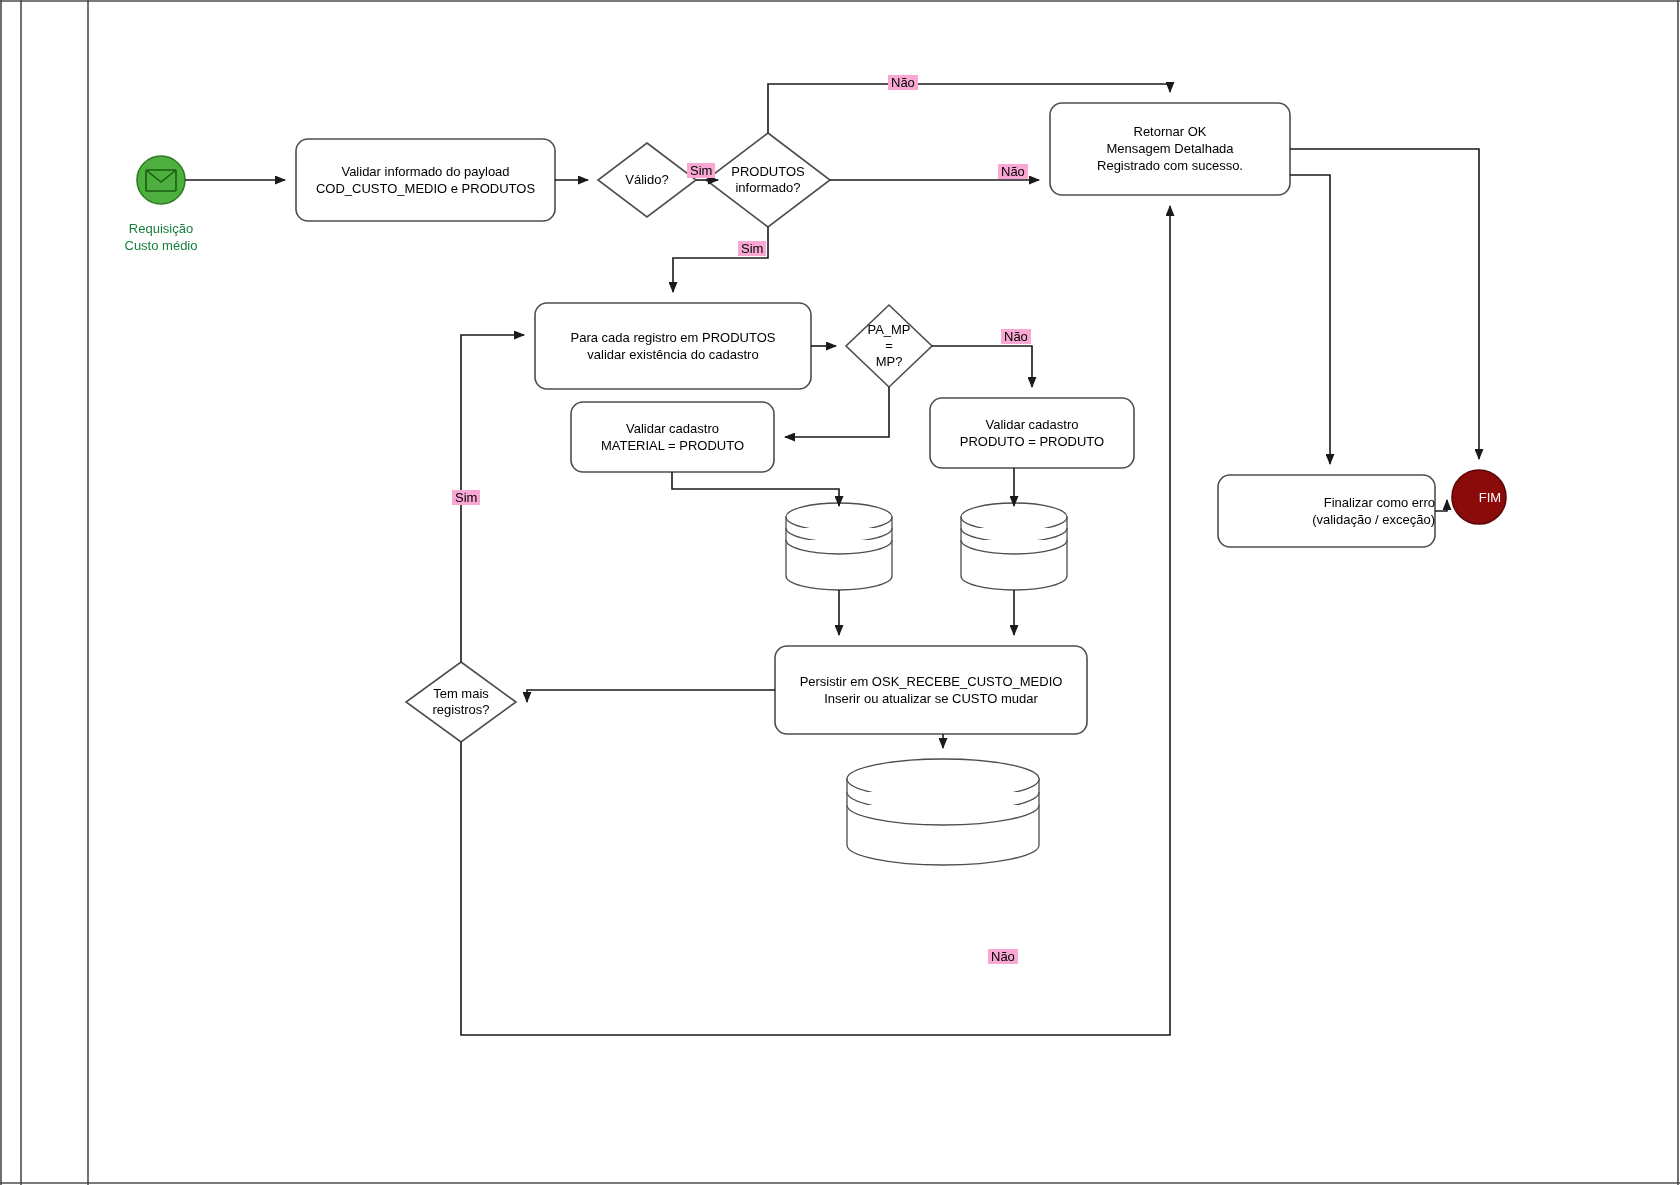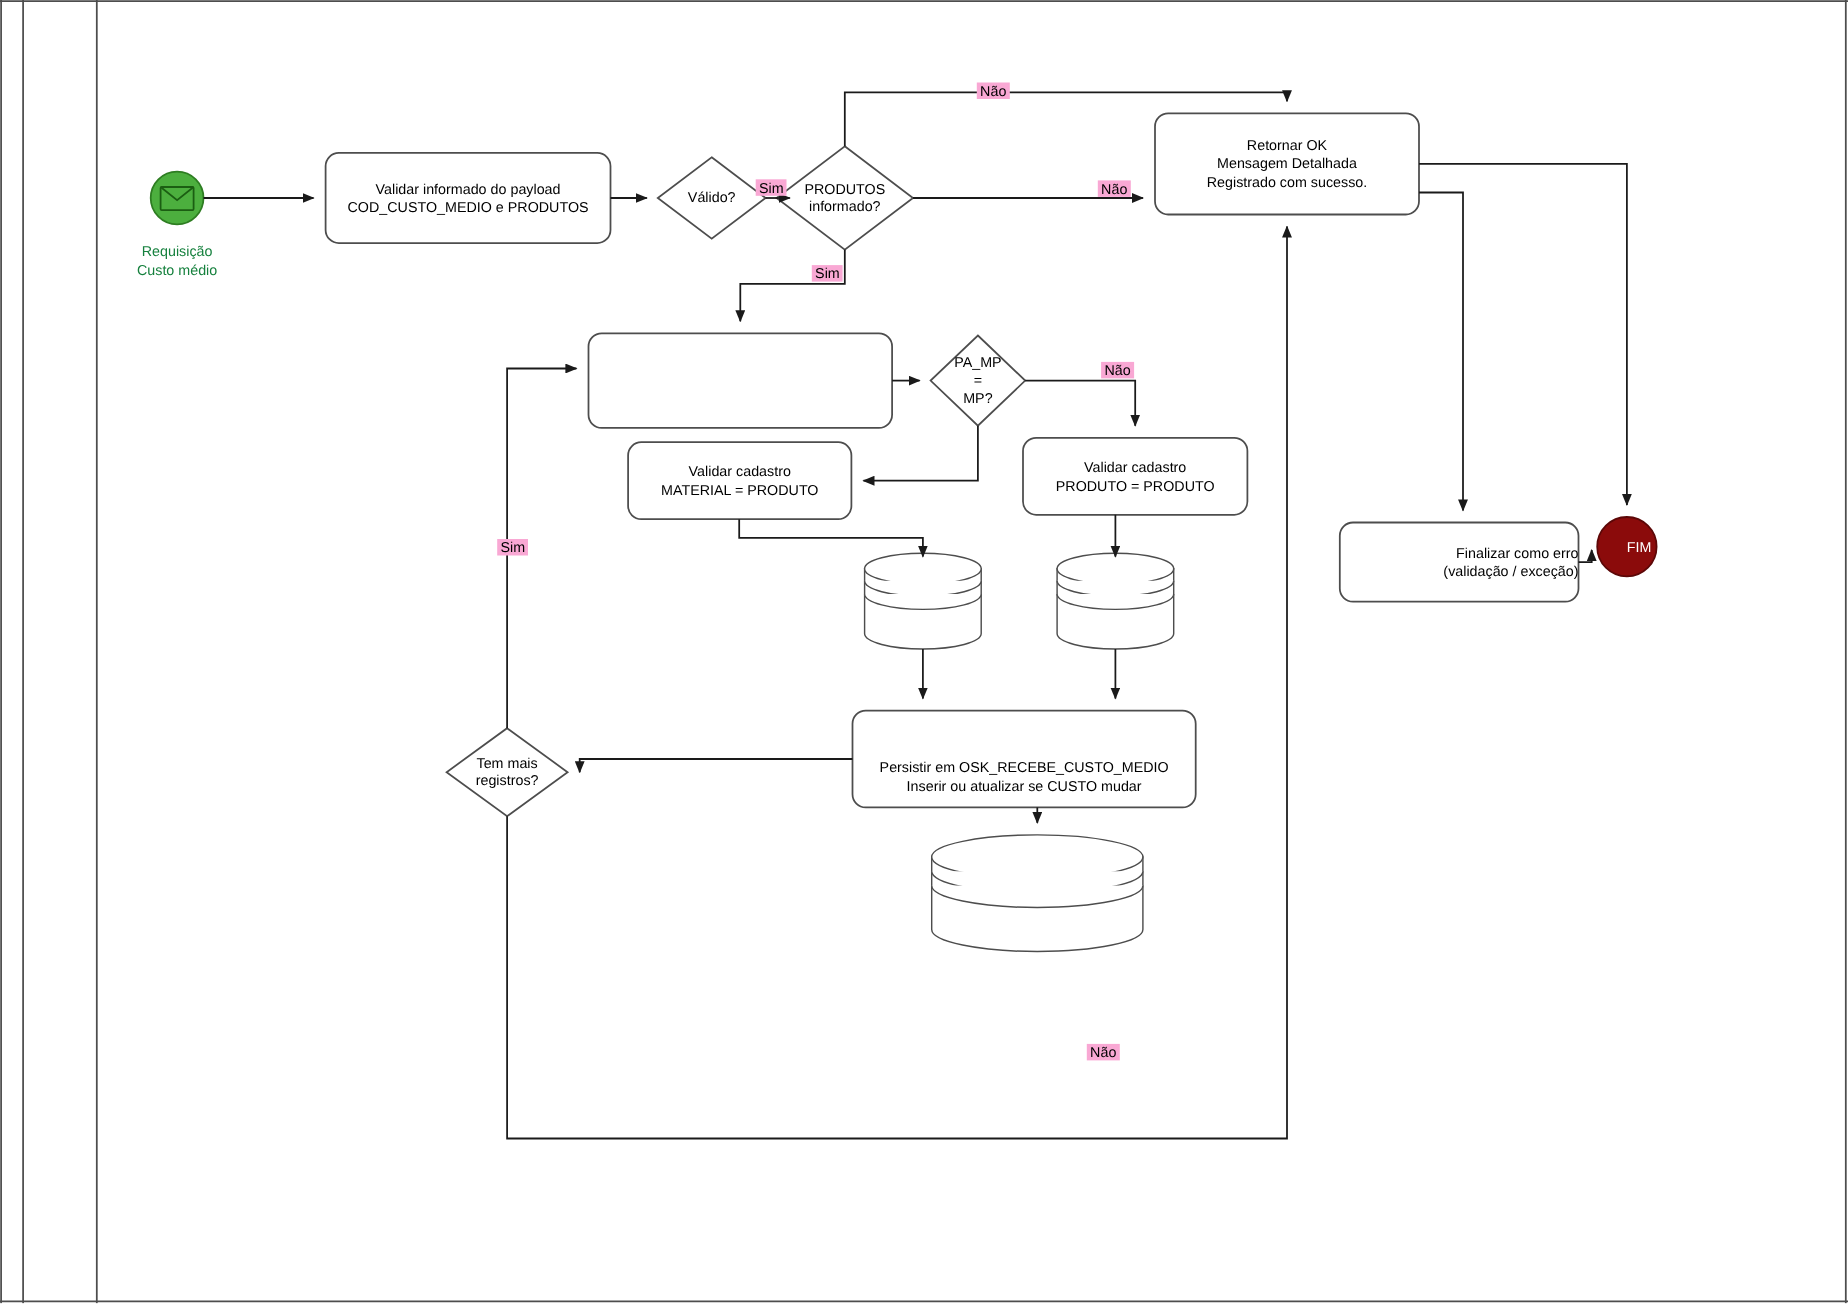--- a/index.html
+++ b/index.html
@@ -178,28 +178,30 @@
       <path d="M1435,511 L1447,511 L1447,500" marker-end="url(#arrow)"></path>
     </g>
   </svg>
 
   <div class="start-caption" style="left:101px; top:220px; width:120px;">Requisição
 Custo médio</div>
 
   <div class="node-label" style="left:296px; top:163px; width:259px;">Validar informado do payload
 COD_CUSTO_MEDIO e PRODUTOS</div>
 
+  <div class="node-label" style="left:535px; top:329px; width:276px;">Para cada registro em PRODUTOS
+validar existência do cadastro</div>
 
   <div class="node-label" style="left:571px; top:420px; width:203px;">Validar cadastro
 MATERIAL = PRODUTO</div>
 
   <div class="node-label" style="left:930px; top:416px; width:204px;">Validar cadastro
 PRODUTO = PRODUTO</div>
 
-  <div class="node-label" style="left:775px; top:673px; width:312px;margin-top:16px;">Persistir em OSK_RECEBE_CUSTO_MEDIO
+  <div class="node-label" style="left:775px; top:673px; width:312px;">Persistir em OSK_RECEBE_CUSTO_MEDIO
 Inserir ou atualizar se CUSTO mudar</div>
 
   <div class="node-label" style="left:1050px; top:123px; width:240px;">Retornar OK
 Mensagem Detalhada
 Registrado com sucesso.</div>
 
   <div class="node-label" style="left:1218px; top:494px; width:217px;text-align:right;">Finalizar como erro
 (validação / exceção)</div>
 
   <div class="dec-label" style="left:598px; top:172px; width:98px;text-align:center;">Válido?</div>

